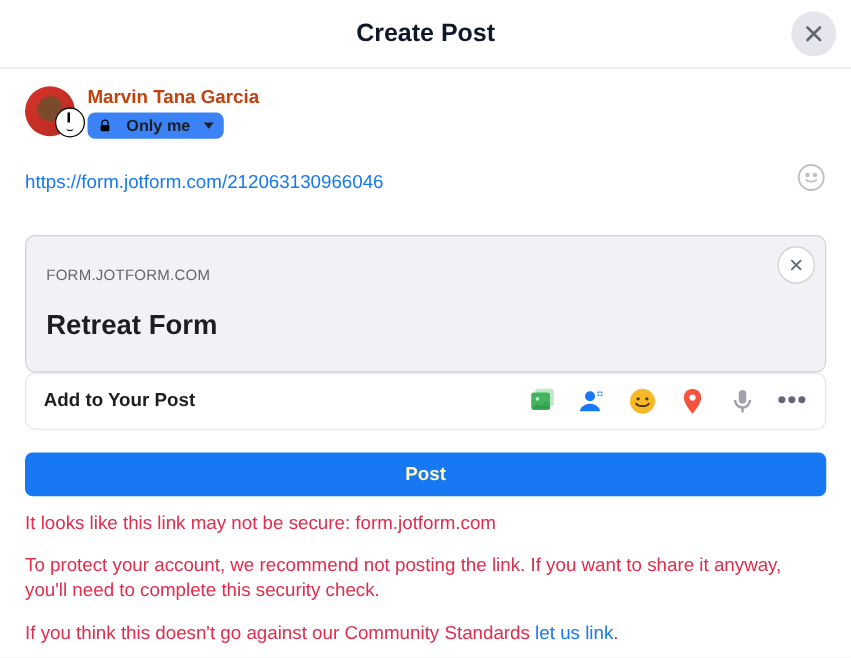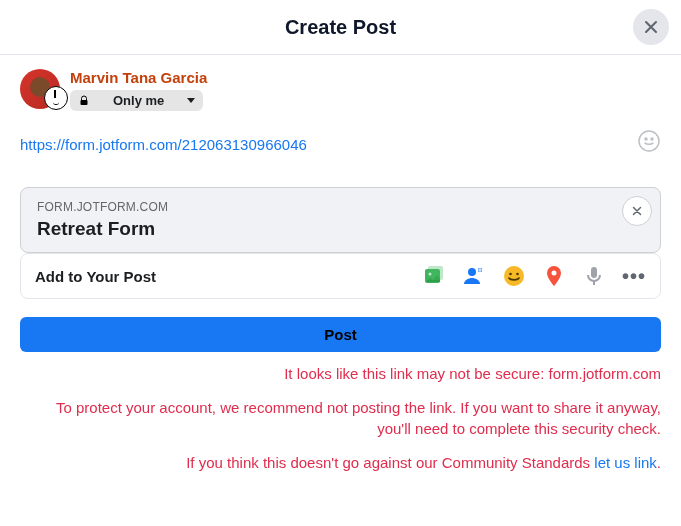--- a/index.html
+++ b/index.html
@@ -9,39 +9,39 @@
   .close-btn{position:absolute;right:12px;top:9px;width:36px;height:36px;border-radius:50%;background:#e4e6eb;display:flex;align-items:center;justify-content:center;cursor:pointer;}
   .close-btn svg{width:20px;height:20px;stroke:#606770;stroke-width:2.5;}
   .body{padding:14px 20px 14px 20px;}
   .user-row{display:flex;align-items:flex-start;gap:10px;}
   .avatar{width:40px;height:40px;border-radius:50%;background:linear-gradient(135deg,#d7342b 0%,#b52a22 100%);position:relative;overflow:hidden;flex:none;}
   .avatar::after{content:"";position:absolute;left:10px;top:8px;width:20px;height:20px;border-radius:50%;background:#7a4a2b;}
   .cursor{position:absolute;left:44px;top:86px;width:22px;height:22px;background:#fff;border:1.5px solid #000;border-radius:50%;z-index:5;display:flex;align-items:center;justify-content:center;}
   .cursor::before{content:"";width:2px;height:8px;background:#000;position:absolute;top:3px;left:9px;}
   .cursor::after{content:"";width:6px;height:6px;border:1.5px solid #000;border-top:none;border-left:none;border-right:none;border-radius:0 0 6px 6px;position:absolute;bottom:4px;}
   .u-name{font-size:15px;font-weight:600;color:#c2410c;}
-  .aud{margin-top:4px;display:inline-flex;align-items:center;gap:23px;padding:3px 8px;background:#e5e5e5;border-radius:6px;font-size:13px;font-weight:600;color:#1c1e21;cursor:pointer;}
+  .aud{margin-top:4px;display:inline-flex;align-items:center;gap:11px;padding:3px 8px;background:#3b82f6;border-radius:6px;font-size:13px;font-weight:600;color:#1c1e21;cursor:pointer;}
   .lock{width:12px;height:12px;}
   .caret-dn{width:0;height:0;border-left:4px solid transparent;border-right:4px solid transparent;border-top:5px solid #1c1e21;}
   .compose{margin-top:18px;display:flex;align-items:flex-end;justify-content:space-between;}
   .link{color:#1877f2;font-size:15px;}
   .emoji-btn{width:24px;height:24px;display:flex;align-items:center;justify-content:center;cursor:pointer;}
   .emoji-btn svg{width:24px;height:24px;stroke:#bcc0c4;fill:none;stroke-width:1.5;}
-  .preview{margin-top:34px;border:1px solid #ced0d4;border-radius:8px;background:#f0f2f5;padding:12px 16px;position:relative;}
+  .preview{margin-top:34px;border:1px solid #ced0d4;border-radius:8px;background:#f0f2f5;padding:24px 16px;position:relative;}
   .prev-host{font-size:12px;color:#65676b;letter-spacing:.2px;}
-  .prev-title{font-size:19px;font-weight:600;color:#1c1e21;margin-top:4px;}
+  .prev-title{font-size:22px;font-weight:600;color:#1c1e21;margin-top:20px;}
   .prev-x{position:absolute;right:8px;top:8px;width:28px;height:28px;border-radius:50%;background:#fff;border:1px solid #ced0d4;display:flex;align-items:center;justify-content:center;cursor:pointer;}
   .prev-x svg{width:14px;height:14px;stroke:#606770;stroke-width:2.5;}
   .addrow{border:1px solid #e4e6eb;border-radius:8px;padding:10px 14px;display:flex;align-items:center;justify-content:space-between;}
   .add-lbl{font-size:15px;font-weight:600;color:#1c1e21;}
   .icons{display:flex;align-items:center;gap:16px;}
   .ic{width:24px;height:24px;display:flex;align-items:center;justify-content:center;cursor:pointer;}
   .dots{color:#606770;font-size:20px;font-weight:bold;letter-spacing:1px;}
-  .post-btn{margin-top:18px;width:100%;background:#1877f2;color:#000000;border:none;border-radius:6px;font-size:15px;font-weight:600;padding:9px 0;cursor:pointer;}
-  .warn{margin-top:12px;font-size:15px;color:#e02c4d;line-height:1.35;text-align:right;}
+  .post-btn{margin-top:18px;width:100%;background:#1877f2;color:#fef9c3;border:none;border-radius:6px;font-size:15px;font-weight:600;padding:9px 0;cursor:pointer;}
+  .warn{margin-top:12px;font-size:15px;color:#e02c4d;line-height:1.35;}
   .warn + .warn{margin-top:14px;}
   .std-link{color:#1877f2;cursor:pointer;}
 </style>
 </head>
 <body>
 
 <div class="modal">
   <div class="header">
     <div class="title">Create Post</div>
     <div class="close-btn">

